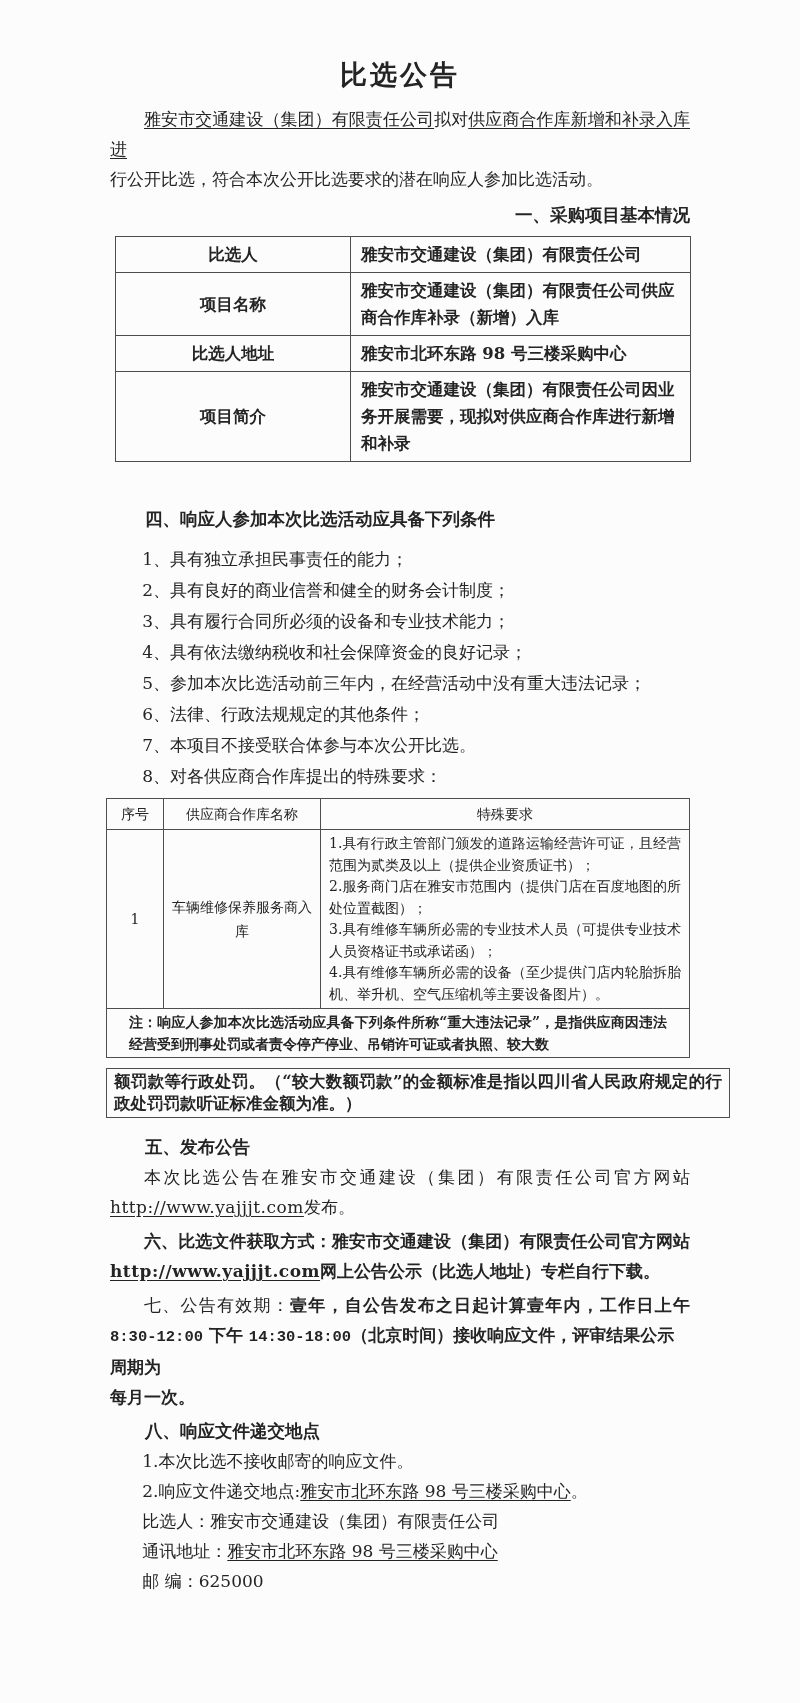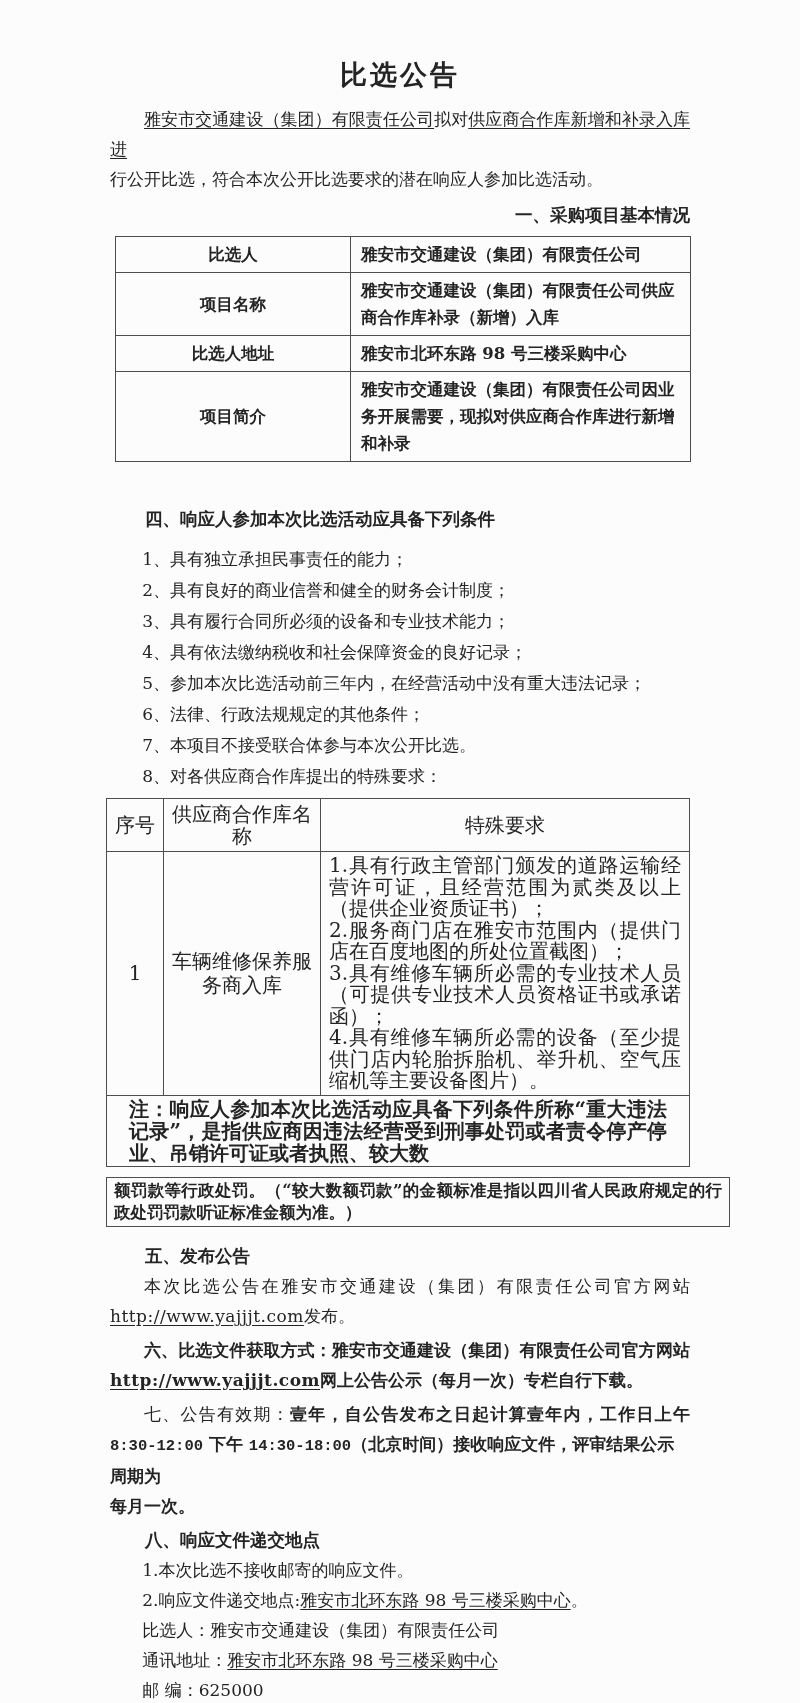--- a/index.html
+++ b/index.html
@@ -51,21 +51,21 @@
   .t1 .lab { width: 222px; text-align: center; padding: 4px 6px; line-height: 27px; }
   .t1 .val { text-align: left; padding: 4px 8px 4px 10px; line-height: 27px; }
   
   .sec4-heading { margin-top: 42px; margin-bottom: 16px; }
   .cond { margin: 0 0 13px 0; padding-left: 1.9em; line-height: 18px; }
   
   .t2 {
     border-collapse: collapse;
     width: 584px;
     margin: 12px 0 0 -4px;
-    font-size: 20px;
+    font-size: 14px;
   }
   .t2 th, .t2 td { border: 1px solid #4d4d4d; }
   .t2 th { font-weight: normal; text-align: center; padding: 4px 2px; line-height: 22px; }
   .t2 .col-no { width: 52px; }
   .t2 .col-name { width: 152px; }
   .t2 .cell-no { text-align: center; vertical-align: middle; }
   .t2 .cell-name { text-align: center; vertical-align: middle; padding: 2px 8px; line-height: 24px; }
   .t2 .cell-reqs { text-align: left; vertical-align: top; padding: 3px 8px; }
   .req-line { line-height: 21.5px; text-align: justify; }
   .t2 .note-cell { font-weight: bold; padding: 2px 22px; line-height: 22px; text-align: justify; }
@@ -158,21 +158,21 @@
   </tbody>
     </table>
 
   <div class="note2-box">额罚款等行政处罚。（“较大数额罚款”的金额标准是指以四川省人民政府规定的行政处罚罚款听证标准金额为准。）</div>
 
   <h2 class="heading sec5-heading">五、发布公告</h2>
   <p class="para ind jline">本次比选公告在雅安市交通建设（集团）有限责任公司官方网站</p>
   <p class="para"><span class="u url">http://www.yajjjt.com</span><span>发布。</span></p>
 
   <p class="para ind jline bold sec-gap">六、比选文件获取方式：雅安市交通建设（集团）有限责任公司官方网站</p>
-  <p class="para bold"><span class="u url">http://www.yajjjt.com</span><span>网上公告公示（每月一次）专栏自行下载。</span></p>
+  <p class="para bold"><span class="u url">http://www.yajjjt.com</span><span>网上公告公示（比选人地址）专栏自行下载。</span></p>
 
   <p class="para ind jline bold sec-gap"><span class="normal">七、公告有效期：</span><span>壹年，自公告发布之日起计算壹年内，工作日上午</span></p>
   <p class="para bold"><span class="time">8:30-12:00</span><span> 下午 </span><span class="time">14:30-18:00</span><span>（北京时间）接收响应文件，评审结果公示周期为</span></p>
   <p class="para bold">每月一次。</p>
 
   <h2 class="heading sec-gap">八、响应文件递交地点</h2>
   <p class="para plist">1.本次比选不接收邮寄的响应文件。</p>
   <p class="para plist"><span>2.响应文件递交地点:</span><span class="u">雅安市北环东路 98 号三楼采购中心</span><span>。</span></p>
 
   <p class="para plist">比选人：雅安市交通建设（集团）有限责任公司</p>

